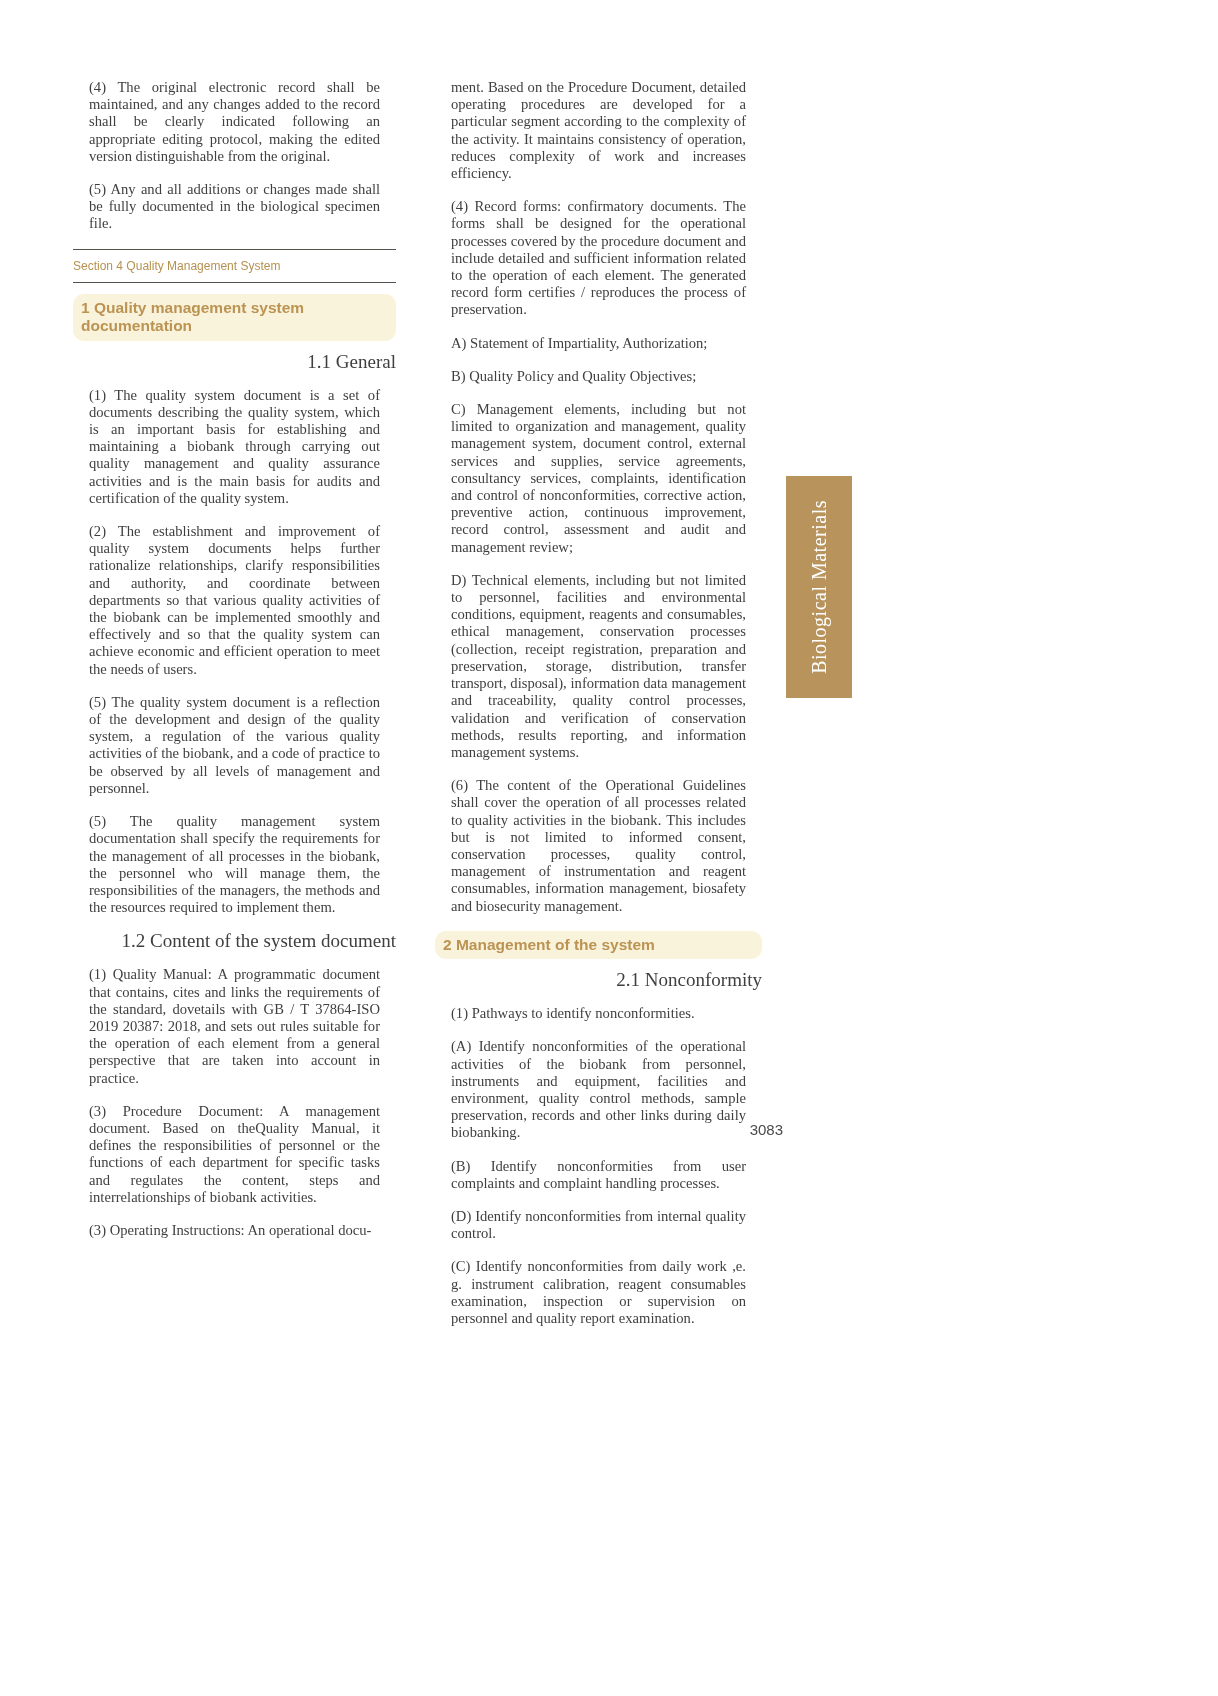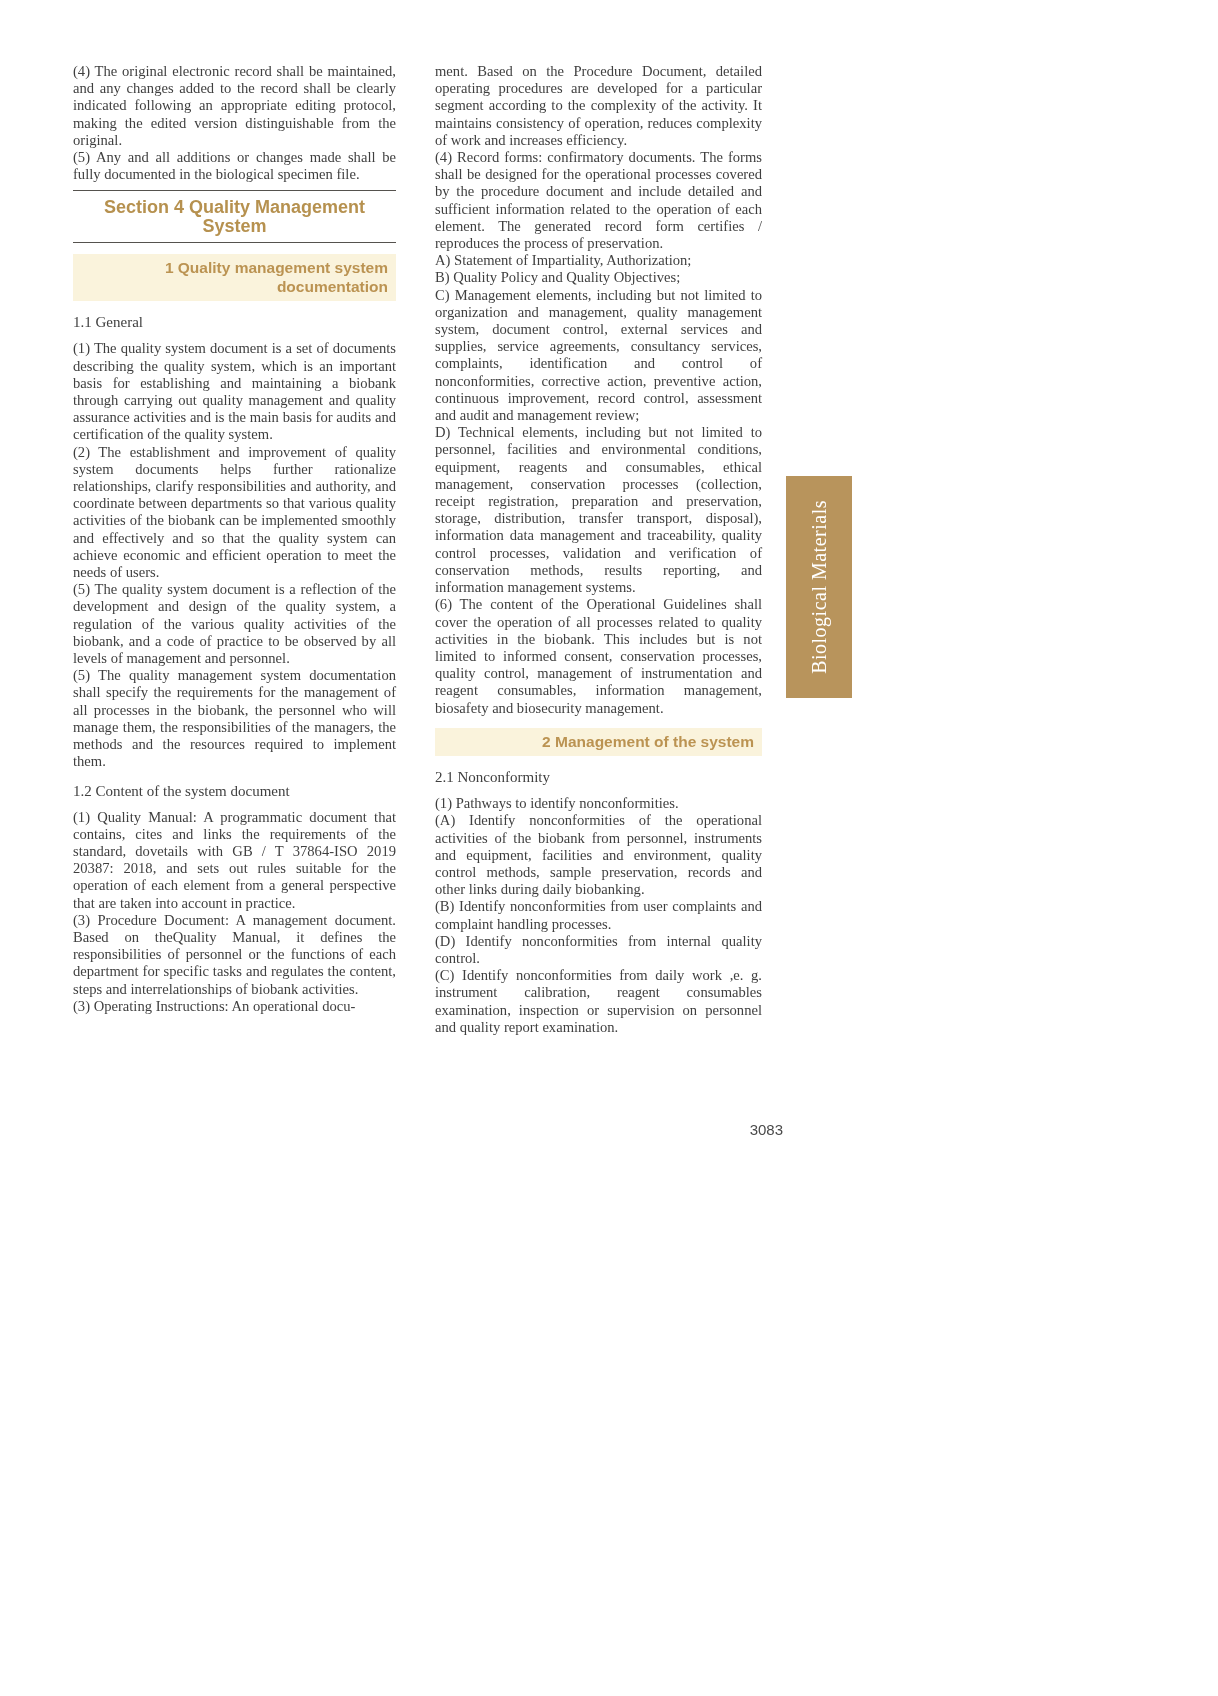--- a/index.html
+++ b/index.html
@@ -11,48 +11,48 @@
     color:#3f3f3f;
     overflow:hidden;
   }
   .col {
     position:absolute; top:63px;
     font-size:14.6px; line-height:17.2px;
     text-align:justify;
   }
   .col-left  { left:73px;  width:323px; }
   .col-right { left:435px; width:327px; }
-  .para { margin:0; }
+  .para { margin:16px; }
   .section-header {
     margin:7px 0 0 0;
     border-top:1px solid #55524e;
     border-bottom:1px solid #55524e;
     padding:7px 0 6px 0;
-    text-align:center;
     font-family:"Liberation Sans", sans-serif;
-    font-weight:bold;
-    font-size:18px;
+    font-weight:normal;
+    font-size:12px;
     color:#b6914f;
     line-height:19px;
   }
   .band-header {
     margin:11px 0 12px 0;
     background:#faf3dc;
     padding:5px 8px;
-    text-align:right;
+    text-align:left;
     font-family:"Liberation Sans", sans-serif;
     font-weight:bold;
     font-size:15.5px;
     color:#bb9352;
     line-height:18.5px;
+    border-radius:11px;
   }
   .subhead {
     margin:11px 0 9px 0;
-    font-size:15px;
-    text-align:left;
+    font-size:19px;
+    text-align:right;
     line-height:18px;
   }
   .side-tab {
     position:absolute;
     left:786px; top:476px;
     width:66px; height:222px;
     background:#b8945c;
     display:flex; align-items:center; justify-content:center;
   }
   .side-tab span {

